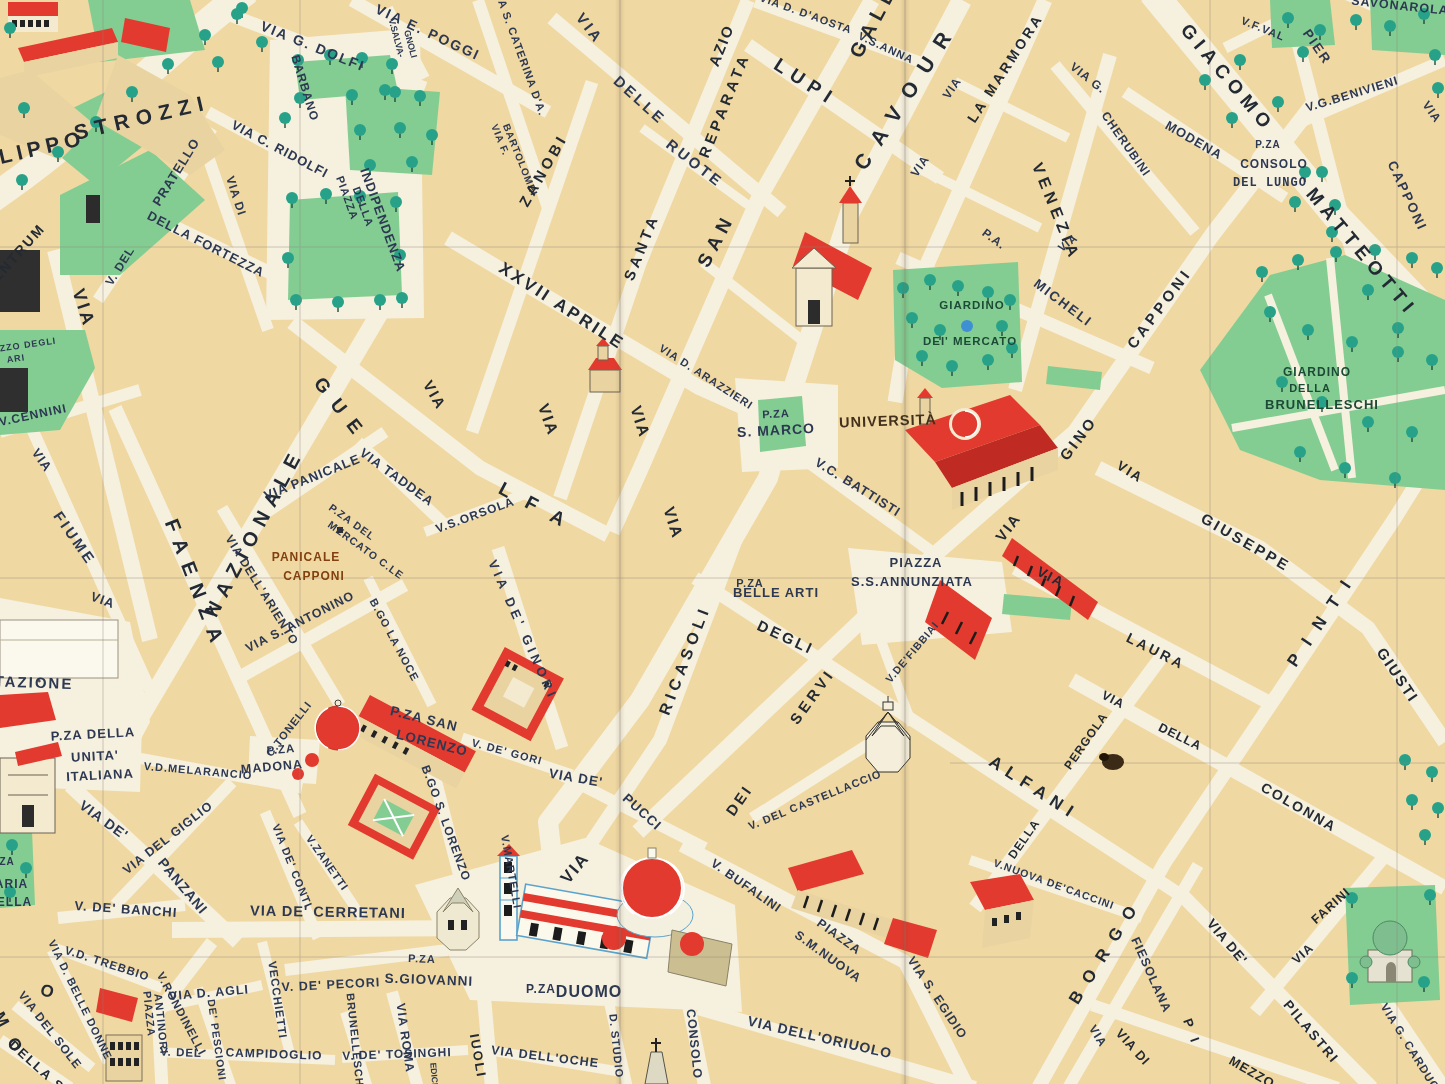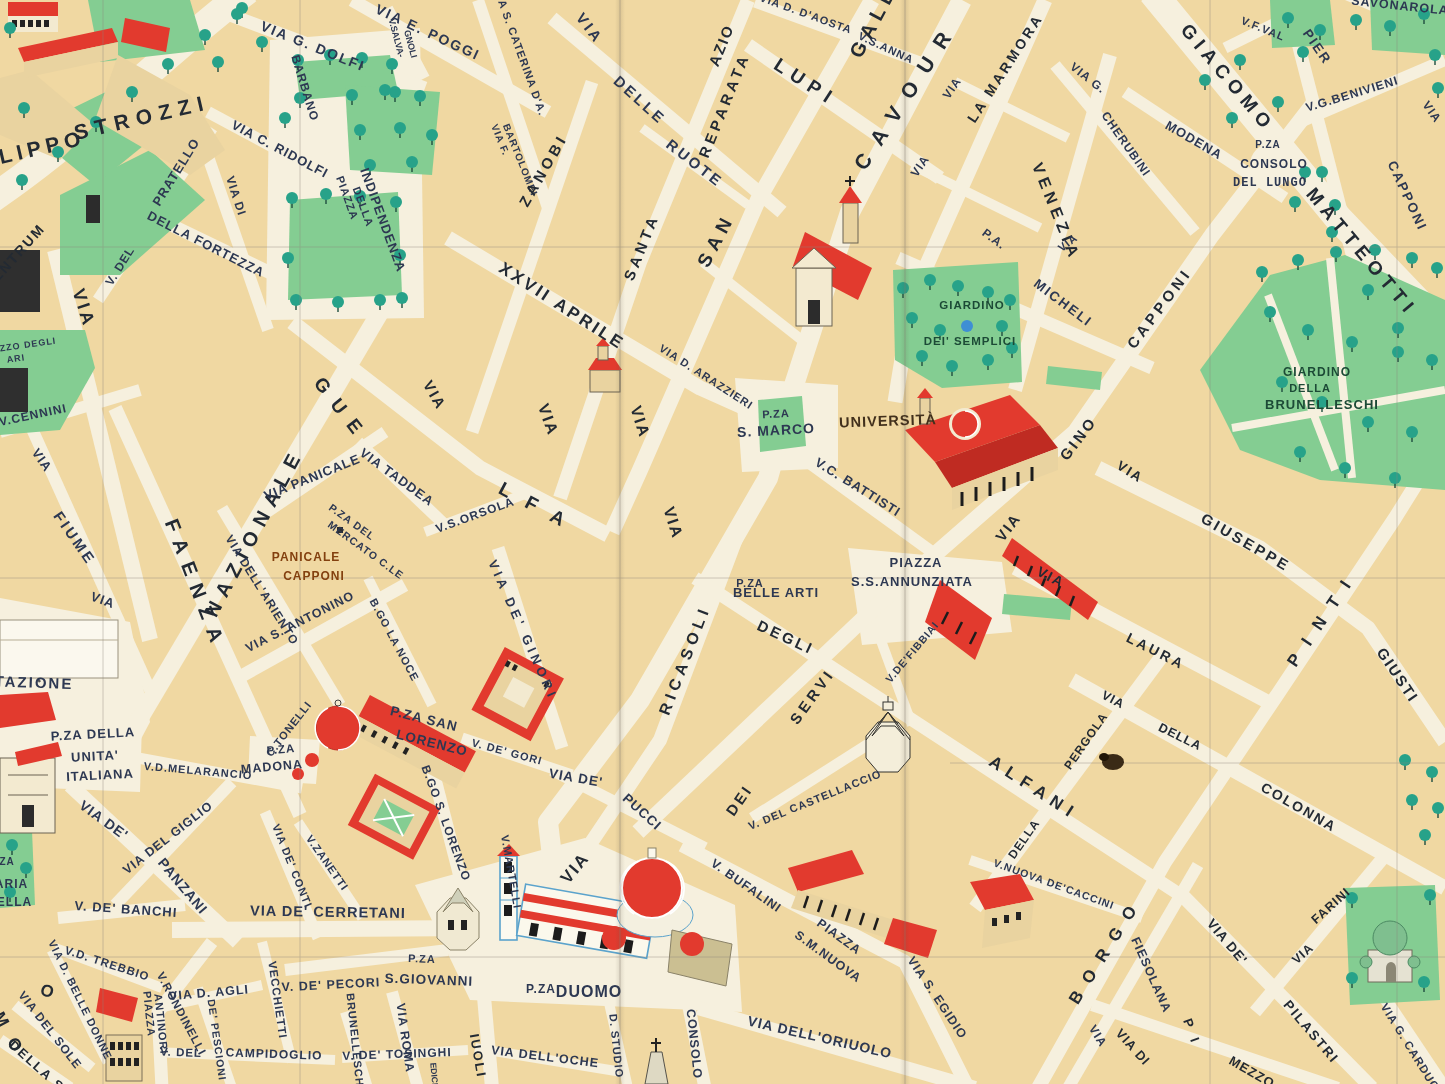--- a/index.html
+++ b/index.html
@@ -877,21 +877,21 @@
       <div class="lbl" style="left: 952px; top: 88px; font-size: 12px; letter-spacing: 1px; transform: translate(-50%, -50%) rotate(-55deg);">VIA</div>
       <div class="lbl k" style="left: 1005px; top: 68px; font-size: 14px; letter-spacing: 3px; transform: translate(-50%, -50%) rotate(-57deg);">LA MARMORA</div>
       <div class="lbl k" style="left: 1056px; top: 212px; font-size: 16px; letter-spacing: 5px; transform: translate(-50%, -50%) rotate(68deg);">VENEZIA</div>
       <div class="lbl" style="left: 1088px; top: 78px; font-size: 12px; letter-spacing: 1px; transform: translate(-50%, -50%) rotate(38deg);">VIA G.</div>
       <div class="lbl" style="left: 1194px; top: 140px; font-size: 13px; letter-spacing: 1px; transform: translate(-50%, -50%) rotate(30deg);">MODENA</div>
       <div class="lbl" style="left: 1126px; top: 144px; font-size: 12px; letter-spacing: 1px; transform: translate(-50%, -50%) rotate(55deg);">CHERUBINI</div>
       <div class="lbl" style="left: 1068px; top: 243px; font-size: 11px; letter-spacing: 1px; transform: translate(-50%, -50%) rotate(-38deg);">VIA</div>
       <div class="lbl" style="left: 994px; top: 239px; font-size: 12px; letter-spacing: 1px; transform: translate(-50%, -50%) rotate(37deg);">P.A.</div>
       <div class="lbl" style="left: 1063px; top: 303px; font-size: 13.5px; letter-spacing: 2px; transform: translate(-50%, -50%) rotate(37deg);">MICHELI</div>
       <div class="lbl g" style="left: 972px; top: 306px; font-size: 11.5px; letter-spacing: 1px; transform: translate(-50%, -50%) rotate(0deg);">GIARDINO</div>
-      <div class="lbl g" style="left: 970px; top: 342px; font-size: 11.5px; letter-spacing: 1px; transform: translate(-50%, -50%) rotate(0deg);">DEI' SEMPLICI</div>
+      <div class="lbl g" style="left: 970px; top: 342px; font-size: 11.5px; letter-spacing: 1px; transform: translate(-50%, -50%) rotate(0deg);">DEI' MERCATO</div>
       <div class="lbl u" style="left: 888px; top: 421px; font-size: 14.5px; letter-spacing: 1px; transform: translate(-50%, -50%) rotate(-2deg);">UNIVERSITÀ</div>
       <div class="lbl" style="left: 858px; top: 487px; font-size: 13px; letter-spacing: 1px; transform: translate(-50%, -50%) rotate(32deg);">V.C. BATTISTI</div>
       <div class="lbl" style="left: 776px; top: 414px; font-size: 11px; letter-spacing: 1px; transform: translate(-50%, -50%) rotate(-3deg);">P.ZA</div>
       <div class="lbl" style="left: 776px; top: 430px; font-size: 14px; letter-spacing: 1px; transform: translate(-50%, -50%) rotate(-3deg);">S. MARCO</div>
       <div class="lbl" style="left: 916px; top: 562px; font-size: 13px; letter-spacing: 1px; transform: translate(-50%, -50%) rotate(0deg);">PIAZZA</div>
       <div class="lbl" style="left: 912px; top: 581px; font-size: 13px; letter-spacing: 1px; transform: translate(-50%, -50%) rotate(0deg);">S.S.ANNUNZIATA</div>
       <div class="lbl" style="left: 750px; top: 583px; font-size: 11px; letter-spacing: 1px; transform: translate(-50%, -50%) rotate(0deg);">P.ZA</div>
       <div class="lbl" style="left: 776px; top: 592px; font-size: 13px; letter-spacing: 1px; transform: translate(-50%, -50%) rotate(0deg);">BELLE ARTI</div>
       <div class="lbl k" style="left: 1228px; top: 78px; font-size: 19px; letter-spacing: 6px; transform: translate(-50%, -50%) rotate(50deg);">GIACOMO</div>
       <div class="lbl k" style="left: 1362px; top: 252px; font-size: 19px; letter-spacing: 6px; transform: translate(-50%, -50%) rotate(50deg);">MATTEOTTI</div>

